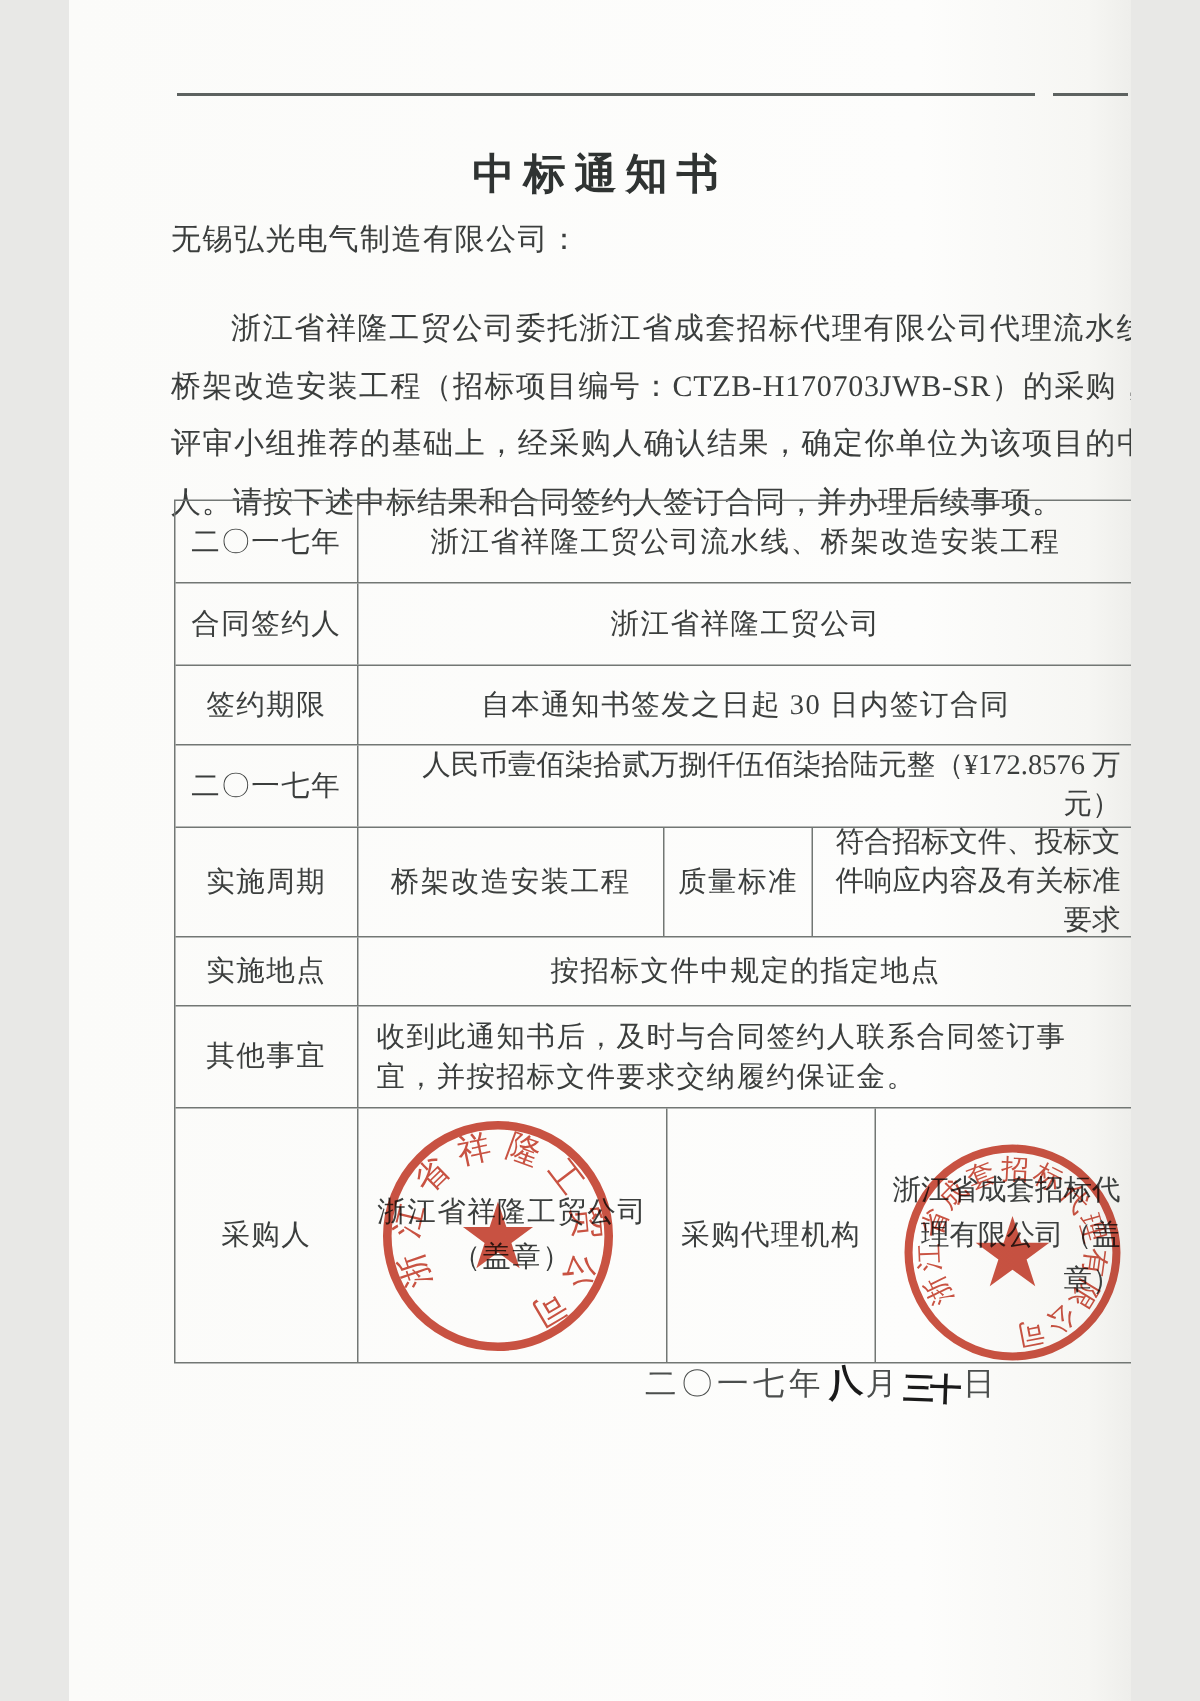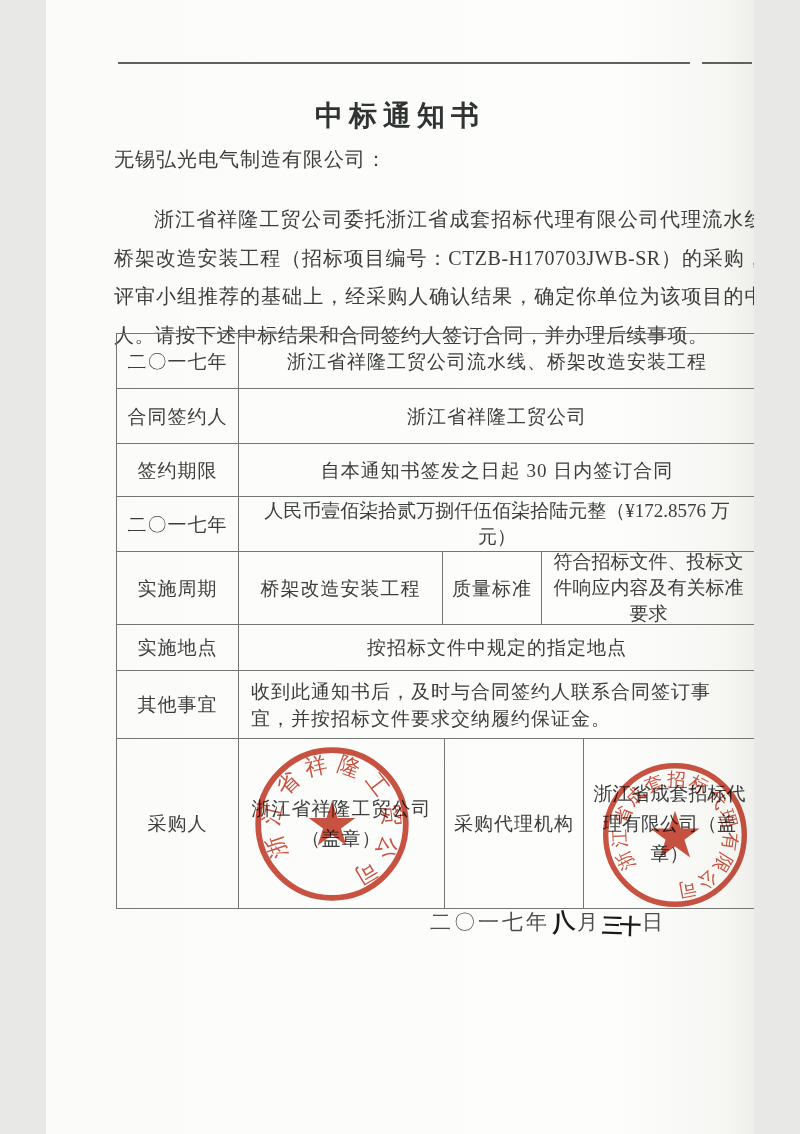--- a/index.html
+++ b/index.html
@@ -44,21 +44,21 @@
   .trow:last-child{border-bottom:none;}
   .cell{
     border-right:1px solid var(--table-border);
     display:flex;align-items:center;justify-content:center;
     text-align:center;line-height:27px;letter-spacing:1px;
     padding:2px 6px;
   }
   .cell:last-child{border-right:none;}
   .cell.grow{flex:1;}
   .cell.left-align{justify-content:flex-start;text-align:left;padding:2px 12px;}
-  .cell.tight{line-height:26px;padding:2px 8px;letter-spacing:0;}
+  .cell.tight{line-height:26px;padding:2px 8px;letter-spacing:0;text-align:right;}
   .two-line{display:block;text-align:center;line-height:30px;}
   .stamp{position:absolute;mix-blend-mode:multiply;opacity:0.9;pointer-events:none;}
   .stamp-left{left:204px;top:736px;}
   .stamp-right{left:550px;top:758px;}
   .date-line{
     position:absolute;top:906px;right:88px;
     font-size:21px;letter-spacing:3px;color:#4b4e4d;
     white-space:nowrap;
   }
   .hand{font-weight:700;color:#1a1a1a;display:inline-block;letter-spacing:0;}

